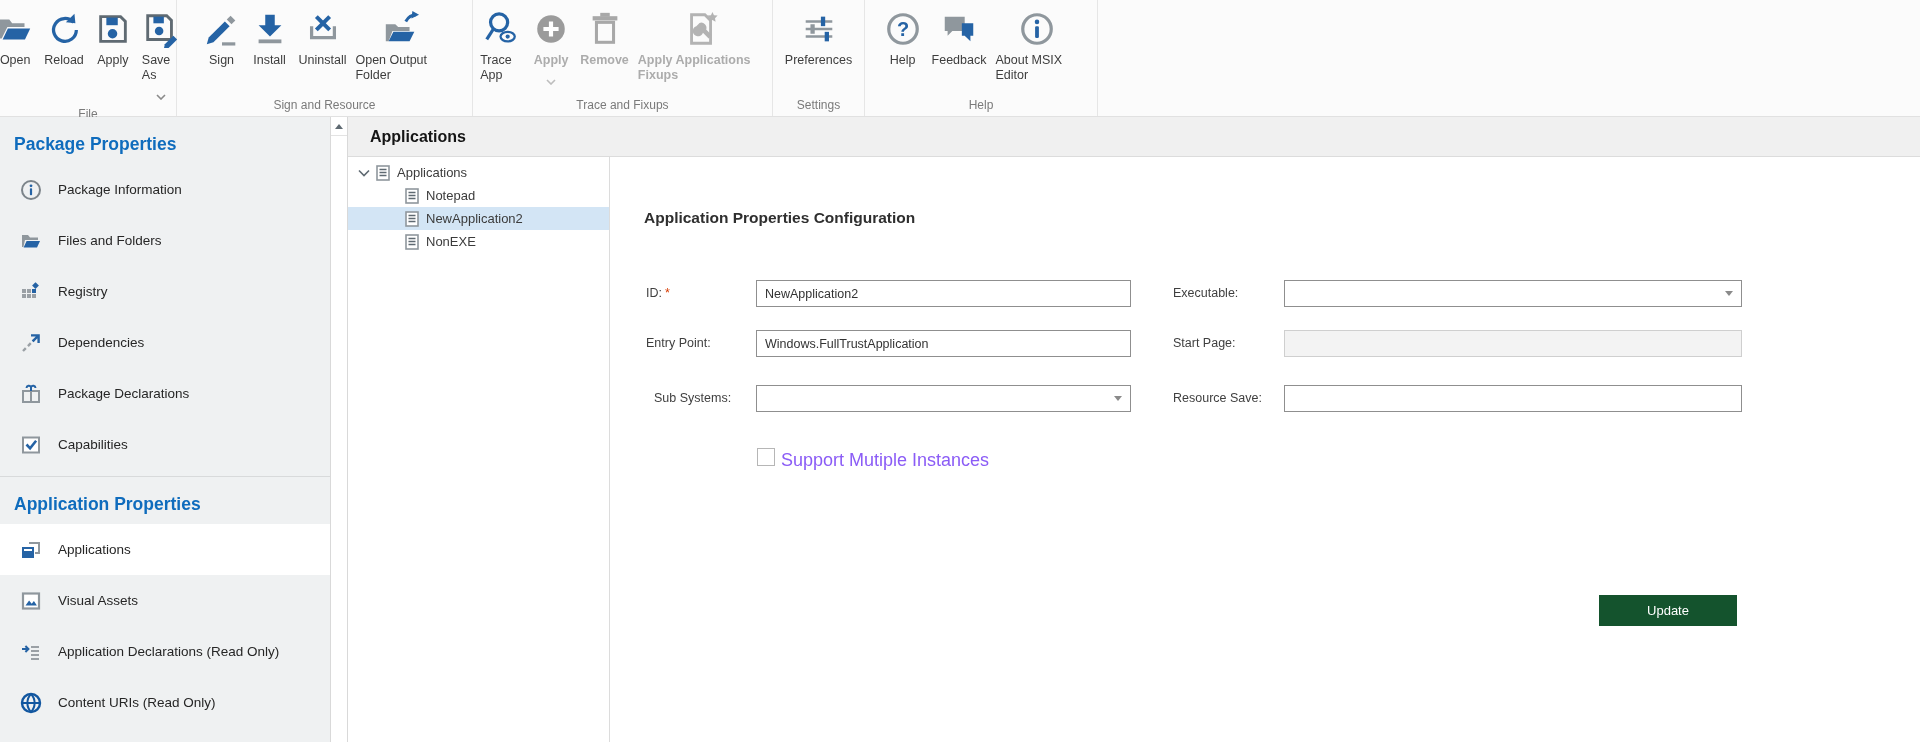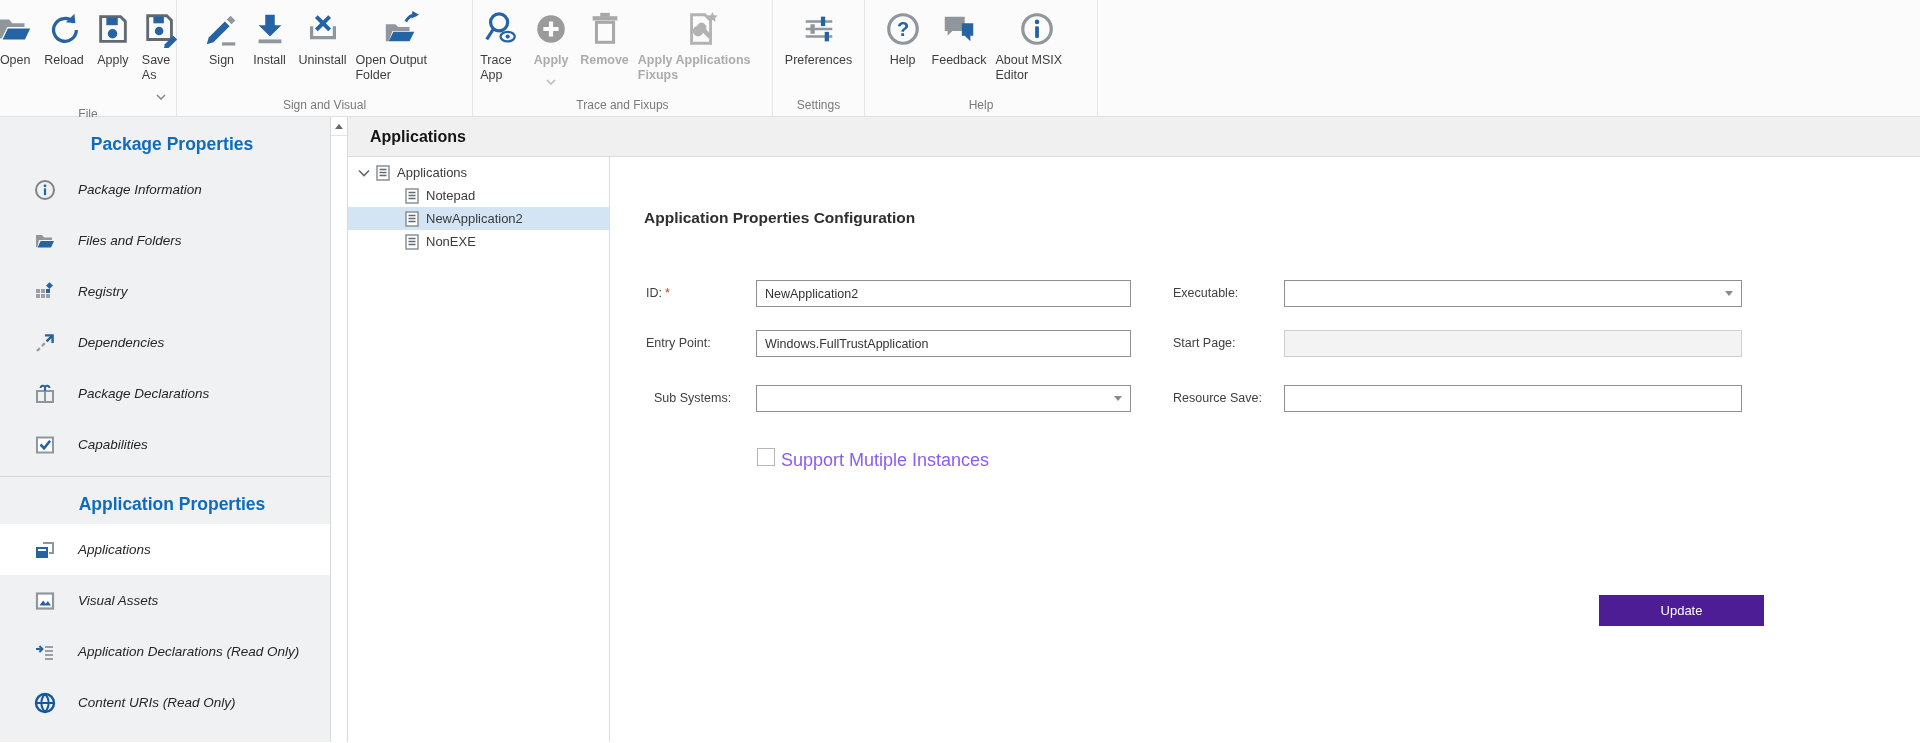--- a/index.html
+++ b/index.html
@@ -13,23 +13,23 @@
   .rbuttons { flex: 1; display: flex; align-items: flex-start; padding: 5px 4px 0 4px; justify-content: center; }
   .rbtn { display: flex; flex-direction: column; align-items: center; padding: 2px 5px; cursor: default; }
   .ric { height: 44px; display: flex; align-items: center; justify-content: center; }
   .rlabel { font-size: 12.5px; color: #3d3d3d; text-align: left; line-height: 1.18; margin-top: 2px; }
   .rbtn.disabled .rlabel { color: #acacac; font-weight: bold; }
   .caret { margin-top: 3px; }
   .rgroup-label { height: 19px; font-size: 12px; color: #7a7a7a; text-align: center; line-height: 16px; }
 
   
   .content { display: flex; height: 625px; }
-  .sidebar { width: 330px; background: #eff1f2; flex: none; text-align: center; }
+  .sidebar { width: 330px; background: #eff1f2; flex: none; }
   .side-heading { padding: 17px 0 9px 14px; font-size: 17.5px; font-weight: bold; color: #0f6cbd; }
-  .side-item { height: 51px; display: flex; align-items: center; padding-left: 34px; gap: 22px; cursor: default; font-style: italic; }
+  .side-item { height: 51px; display: flex; align-items: center; padding-left: 20px; gap: 16px; cursor: default; }
   .side-item .slabel { font-size: 13.5px; color: #262626; }
   .side-item.selected { background: #ffffff; }
   .side-divider { height: 1px; background: #d8dadb; margin: 6px 0 0 0; }
   .sic { width: 22px; height: 22px; flex: none; display: flex; }
 
   .vscroll { width: 18px; background: #fff; border-left: 1px solid #d9d9d9; border-right: 1px solid #d9d9d9; flex: none; }
   .vscroll .arrow-box { height: 19px; border-bottom: 1px solid #e3e3e3; display: flex; align-items: center; justify-content: center; }
   .tri-up { width: 0; height: 0; border-left: 4px solid transparent; border-right: 4px solid transparent; border-bottom: 5px solid #5f6a72; }
 
   .main { flex: 1; display: flex; flex-direction: column; min-width: 0; }
@@ -51,21 +51,21 @@
   .form-title { position: absolute; left: 34px; top: 52px; font-size: 15.5px; font-weight: bold; color: #2f2f2f; }
   .flabel { position: absolute; font-size: 12.5px; color: #3f3f3f; height: 16px; }
   .req { color: #d83b01; margin-left: 3px; }
   .tinput { position: absolute; height: 27px; border: 1px solid #8f8f8f; background: #fff; font-family: "Liberation Sans", sans-serif; font-size: 12.5px; color: #333; padding: 0 8px; outline: none; }
   .tinput:disabled { background: #f3f3f3; border-color: #cfcfcf; }
   .combo { position: absolute; height: 27px; border: 1px solid #8f8f8f; background: #fff; display: flex; align-items: center; padding: 0 8px; }
   .combo .cval { flex: 1; font-size: 12.5px; color: #333; }
   .tri-down { width: 0; height: 0; border-left: 4px solid transparent; border-right: 4px solid transparent; border-top: 5px solid #8a8a8a; }
   .cbox { position: absolute; width: 18px; height: 18px; border: 1px solid #b6b6b6; background: #fff; }
   .cbox-label { position: absolute; font-size: 18px; color: #8b5cf6; }
-  .update-btn { position: absolute; left: 989px; top: 438px; width: 165px; height: 31px; background: #4c1d95; border: none; color: #fff; font-family: "Liberation Sans", sans-serif; font-size: 13px; cursor: pointer; }
+  .update-btn { position: absolute; left: 989px; top: 438px; width: 138px; height: 31px; background: #14532d; border: none; color: #fff; font-family: "Liberation Sans", sans-serif; font-size: 13px; cursor: pointer; }
 
   
   .context-menu { position: absolute; left: 476px; top: 212px; width: 190px; height: 45px; background: #fff; border: 1px solid #e0e0e0; box-shadow: 3px 3px 7px rgba(0,0,0,0.22); z-index: 20; }
   .menu-item { position: absolute; left: 28px; top: 4px; width: 154px; height: 35px; border: 3px solid #ea7a15; background: #fff; display: flex; align-items: center; padding-left: 12px; font-size: 13px; color: #3b3b3b; white-space: nowrap; }
 </style>
 </head>
 <body>
 
 <div class="app">
 
@@ -154,21 +154,21 @@
               <svg width="38" height="38" viewBox="0 0 40 40">
                 <path d="M4 33 V15 h10 l3 3 h12 v4 H11 L7 33 Z" fill="#8f979d"></path>
                 <path d="M7 33 l5-10 h22 l-5 10 Z" fill="#2563a5"></path>
                 <path d="M25 12 q4-7 11-7" fill="none" stroke="#2563a5" stroke-width="3.2"></path>
                 <path d="M32 1 l7 4 -8 4 Z" fill="#2563a5"></path>
               </svg>
             </span>
           <span class="rlabel" style="width:92px">Open Output Folder</span>
         </div>
       </div>
-      <div class="rgroup-label">Sign and Visual</div>
+      <div class="rgroup-label">Sign and Resource</div>
     </div>
 
     <div class="rgroup" style="width:300px">
       <div class="rbuttons">
         <div class="rbtn" style="max-width:56px">
           <span class="ric">
               <svg width="38" height="38" viewBox="0 0 40 40">
                 <circle cx="18" cy="13" r="9" fill="none" stroke="#2563a5" stroke-width="3.4"></circle>
                 <path d="M12 20 L5 31" stroke="#2563a5" stroke-width="3.4"></path>
                 <ellipse cx="27" cy="28" rx="7.5" ry="5" fill="none" stroke="#2563a5" stroke-width="2.4"></ellipse>

